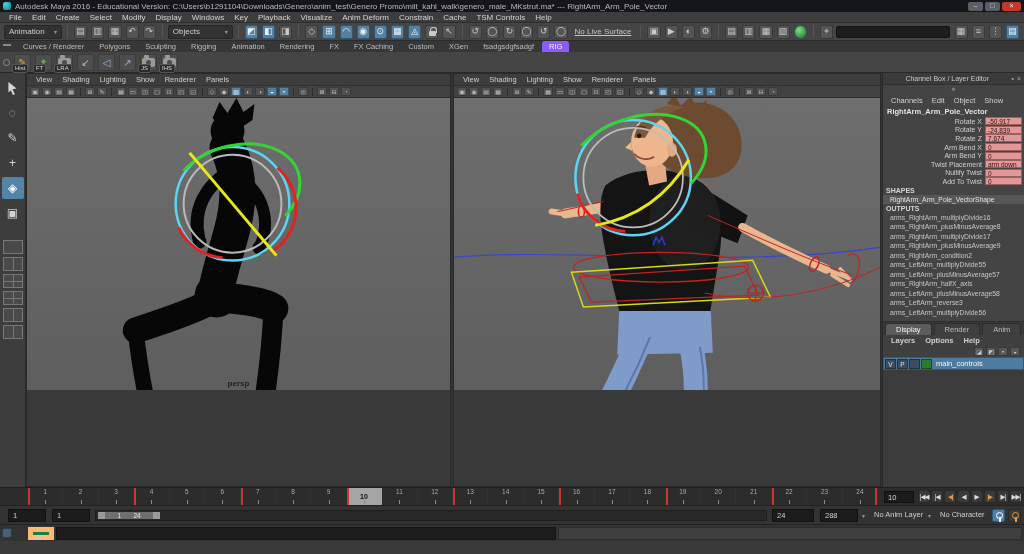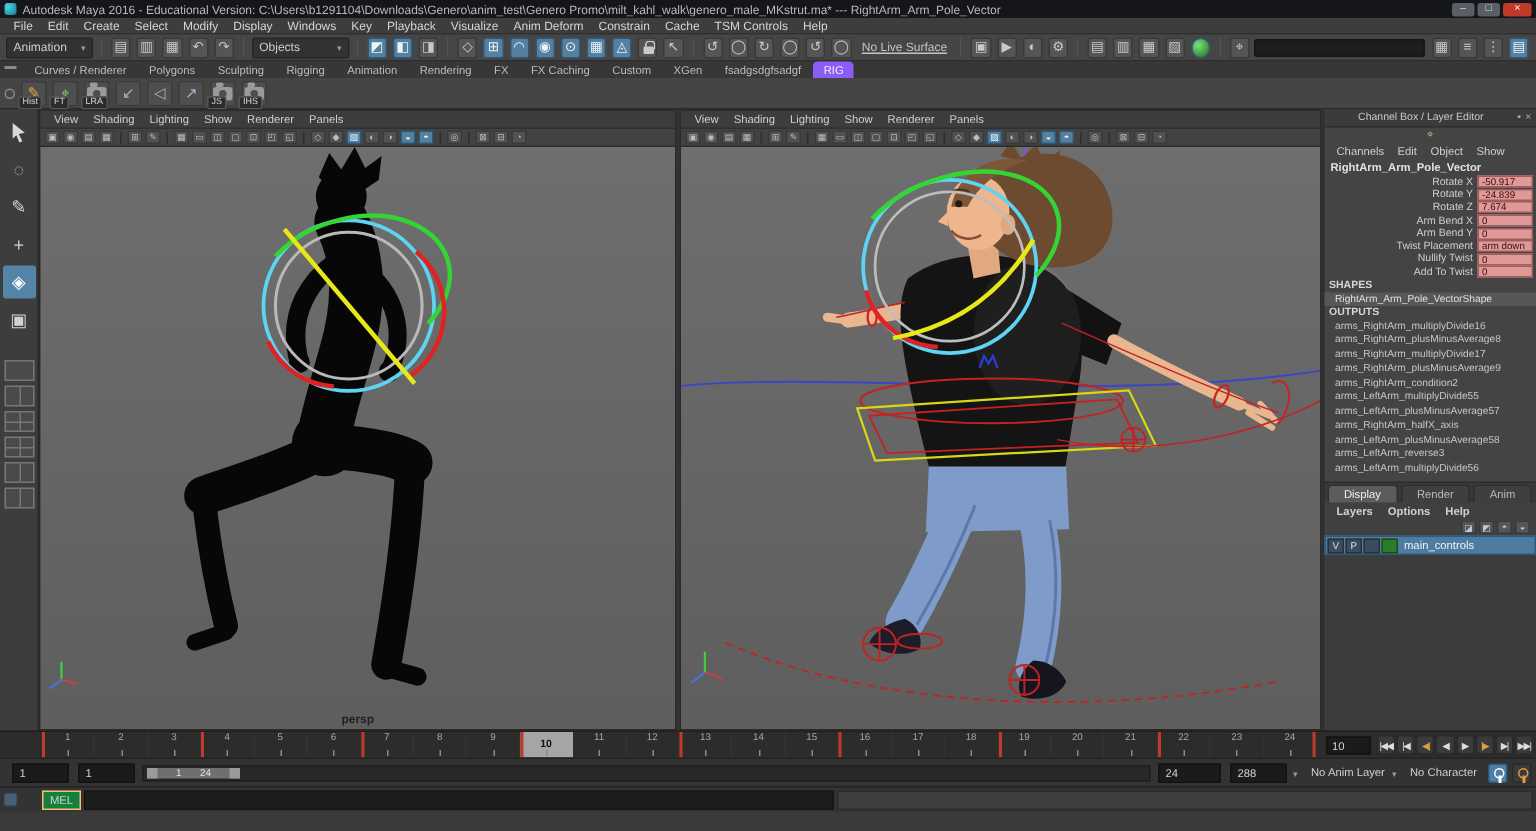--- a/index.html
+++ b/index.html
@@ -61,21 +61,21 @@
   .lay.l3::before,.lay.l4::before{content:"";position:absolute;top:50%;left:0;right:0;height:1px;background:#777;}
 
   .vp{position:absolute;top:0;height:414px;background:#3a3a3a;border:1px solid #2a2a2a;}
   #vp-left{left:26px;width:425px;}
   #vp-right{left:453px;width:428px;}
   .vp-menu{height:12px;background:#3d3d3d;display:flex;align-items:center;padding-left:4px;border-bottom:1px solid #303030;}
   .vp-mitem{font-size:7.5px;color:#cfcfcf;padding:0 5px;}
   .vp-icons{height:12px;background:#424242;display:flex;align-items:center;padding-left:3px;gap:2px;border-bottom:1px solid #2c2c2c;}
   .vp-ico{width:10px;height:9px;background:#515151;border:1px solid #3a3a3a;border-radius:1px;color:#bdbdbd;font-size:6px;display:inline-flex;align-items:center;justify-content:center;line-height:1;}
   .vp-sep{width:1px;height:8px;background:#2e2e2e;margin:0 2px;}
-  .vp-view{position:relative;height:388px;background:linear-gradient(#6e6e6e,#5e5e5e);overflow:hidden;}
+  .vp-view{position:relative;height:292px;background:linear-gradient(#6e6e6e,#5e5e5e);overflow:hidden;}
   .vp-view svg{position:absolute;inset:0;}
   .cam-label{position:absolute;bottom:2px;left:0;right:0;text-align:center;font-size:8px;color:#222;font-weight:bold;}
 
   
   .sidebar{position:absolute;left:882px;top:0;width:142px;height:414px;background:#444;border-left:1px solid #2a2a2a;font-size:7px;display:flex;flex-direction:column;}
   .sb-head{height:12px;background:#3b3b3b;display:flex;align-items:center;padding:0 3px;border-bottom:1px solid #2e2e2e;}
   .sb-title{flex:1;text-align:center;font-size:7px;color:#c8c8c8;}
   .sb-hico{font-size:7px;color:#aaa;margin-left:3px;}
   .sb-manip{height:10px;display:flex;justify-content:center;align-items:center;color:#8fb86a;font-size:8px;}
   .sb-menu{height:11px;display:flex;align-items:center;padding-left:4px;gap:1px;}
@@ -127,21 +127,21 @@
   .akey{position:absolute;top:3px;width:13px;height:13px;background:#4d80a8;border:1px solid #2f5876;border-radius:2px;}
   .akey::after{content:"";position:absolute;left:3px;top:2px;width:5px;height:5px;border:1.5px solid #fff;border-radius:50%;}
   .akey::before{content:"";position:absolute;left:6px;top:7px;width:1.5px;height:5px;background:#fff;}
   .charkey{position:absolute;top:3px;width:13px;height:13px;background:#3a3a3a;border:1px solid #2a2a2a;border-radius:2px;}
   .charkey::after{content:"";position:absolute;left:3px;top:2px;width:5px;height:5px;border:1.5px solid #e09a4a;border-radius:50%;}
   .charkey::before{content:"";position:absolute;left:6px;top:7px;width:1.5px;height:5px;background:#e09a4a;}
 
   
   .commandline{position:absolute;top:524px;left:0;right:0;height:17px;background:#333;display:flex;align-items:center;gap:2px;padding:0 2px;border-top:1px solid #222;}
   .cl-ico{width:10px;height:10px;background:#4a5e75;border:1px solid #2c3c4e;border-radius:2px;}
-  .cl-label{width:26px;height:13px;background:#15803d;border:1px solid #fdba74;color:#d0d0d0;font-size:7.5px;text-align:center;line-height:12px;margin-left:14px;}
+  .cl-label{width:26px;height:13px;background:#15803d;border:5px solid #fdba74;color:#d0d0d0;font-size:7.5px;text-align:left;line-height:12px;margin-left:14px;}
   .cl-input{width:500px;height:13px;background:#1d1d1d;border:1px solid #141414;color:#ccc;font-size:8px;}
   .cl-result{flex:1;height:13px;background:#3f3f3f;border:1px solid #2c2c2c;}
   .helpline{position:absolute;top:541px;left:0;right:0;height:13px;background:#2e2e2e;display:flex;align-items:center;gap:6px;padding:0 4px;border-top:1px solid #222;}
   .hl-ico{width:8px;height:8px;background:#4a4a4a;border:1px solid #5a5a5a;}
   .hl-text{font-size:7.5px;color:#b8b8b8;white-space:nowrap;}
 </style>
 </head>
 <body>
 
 <div class="app">

